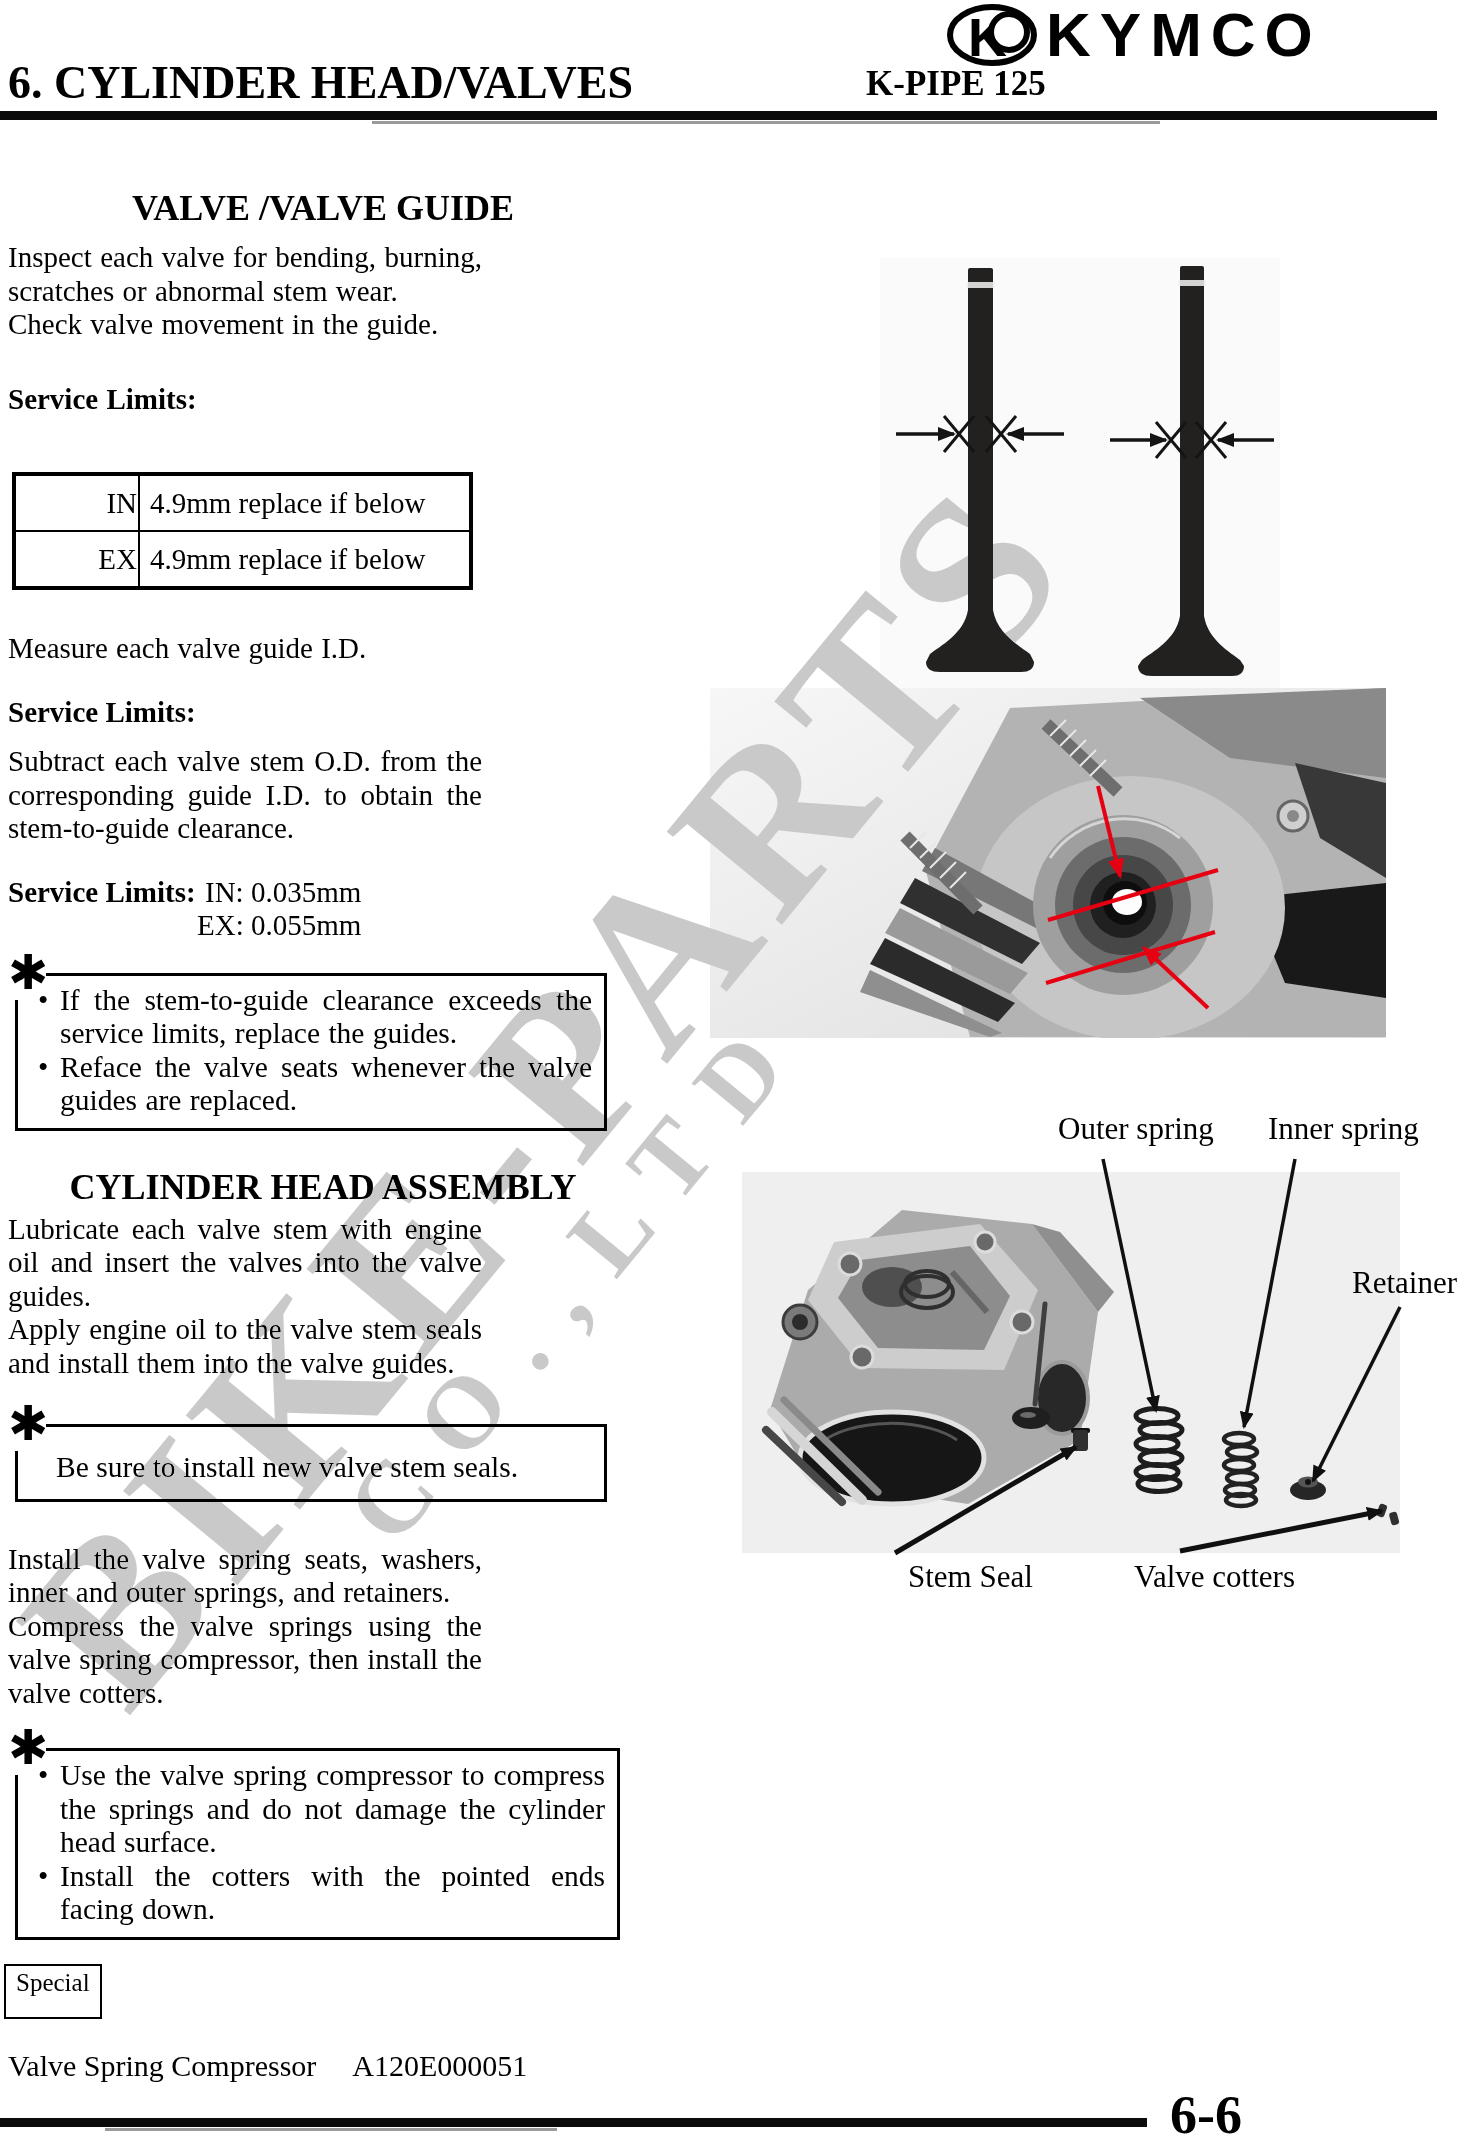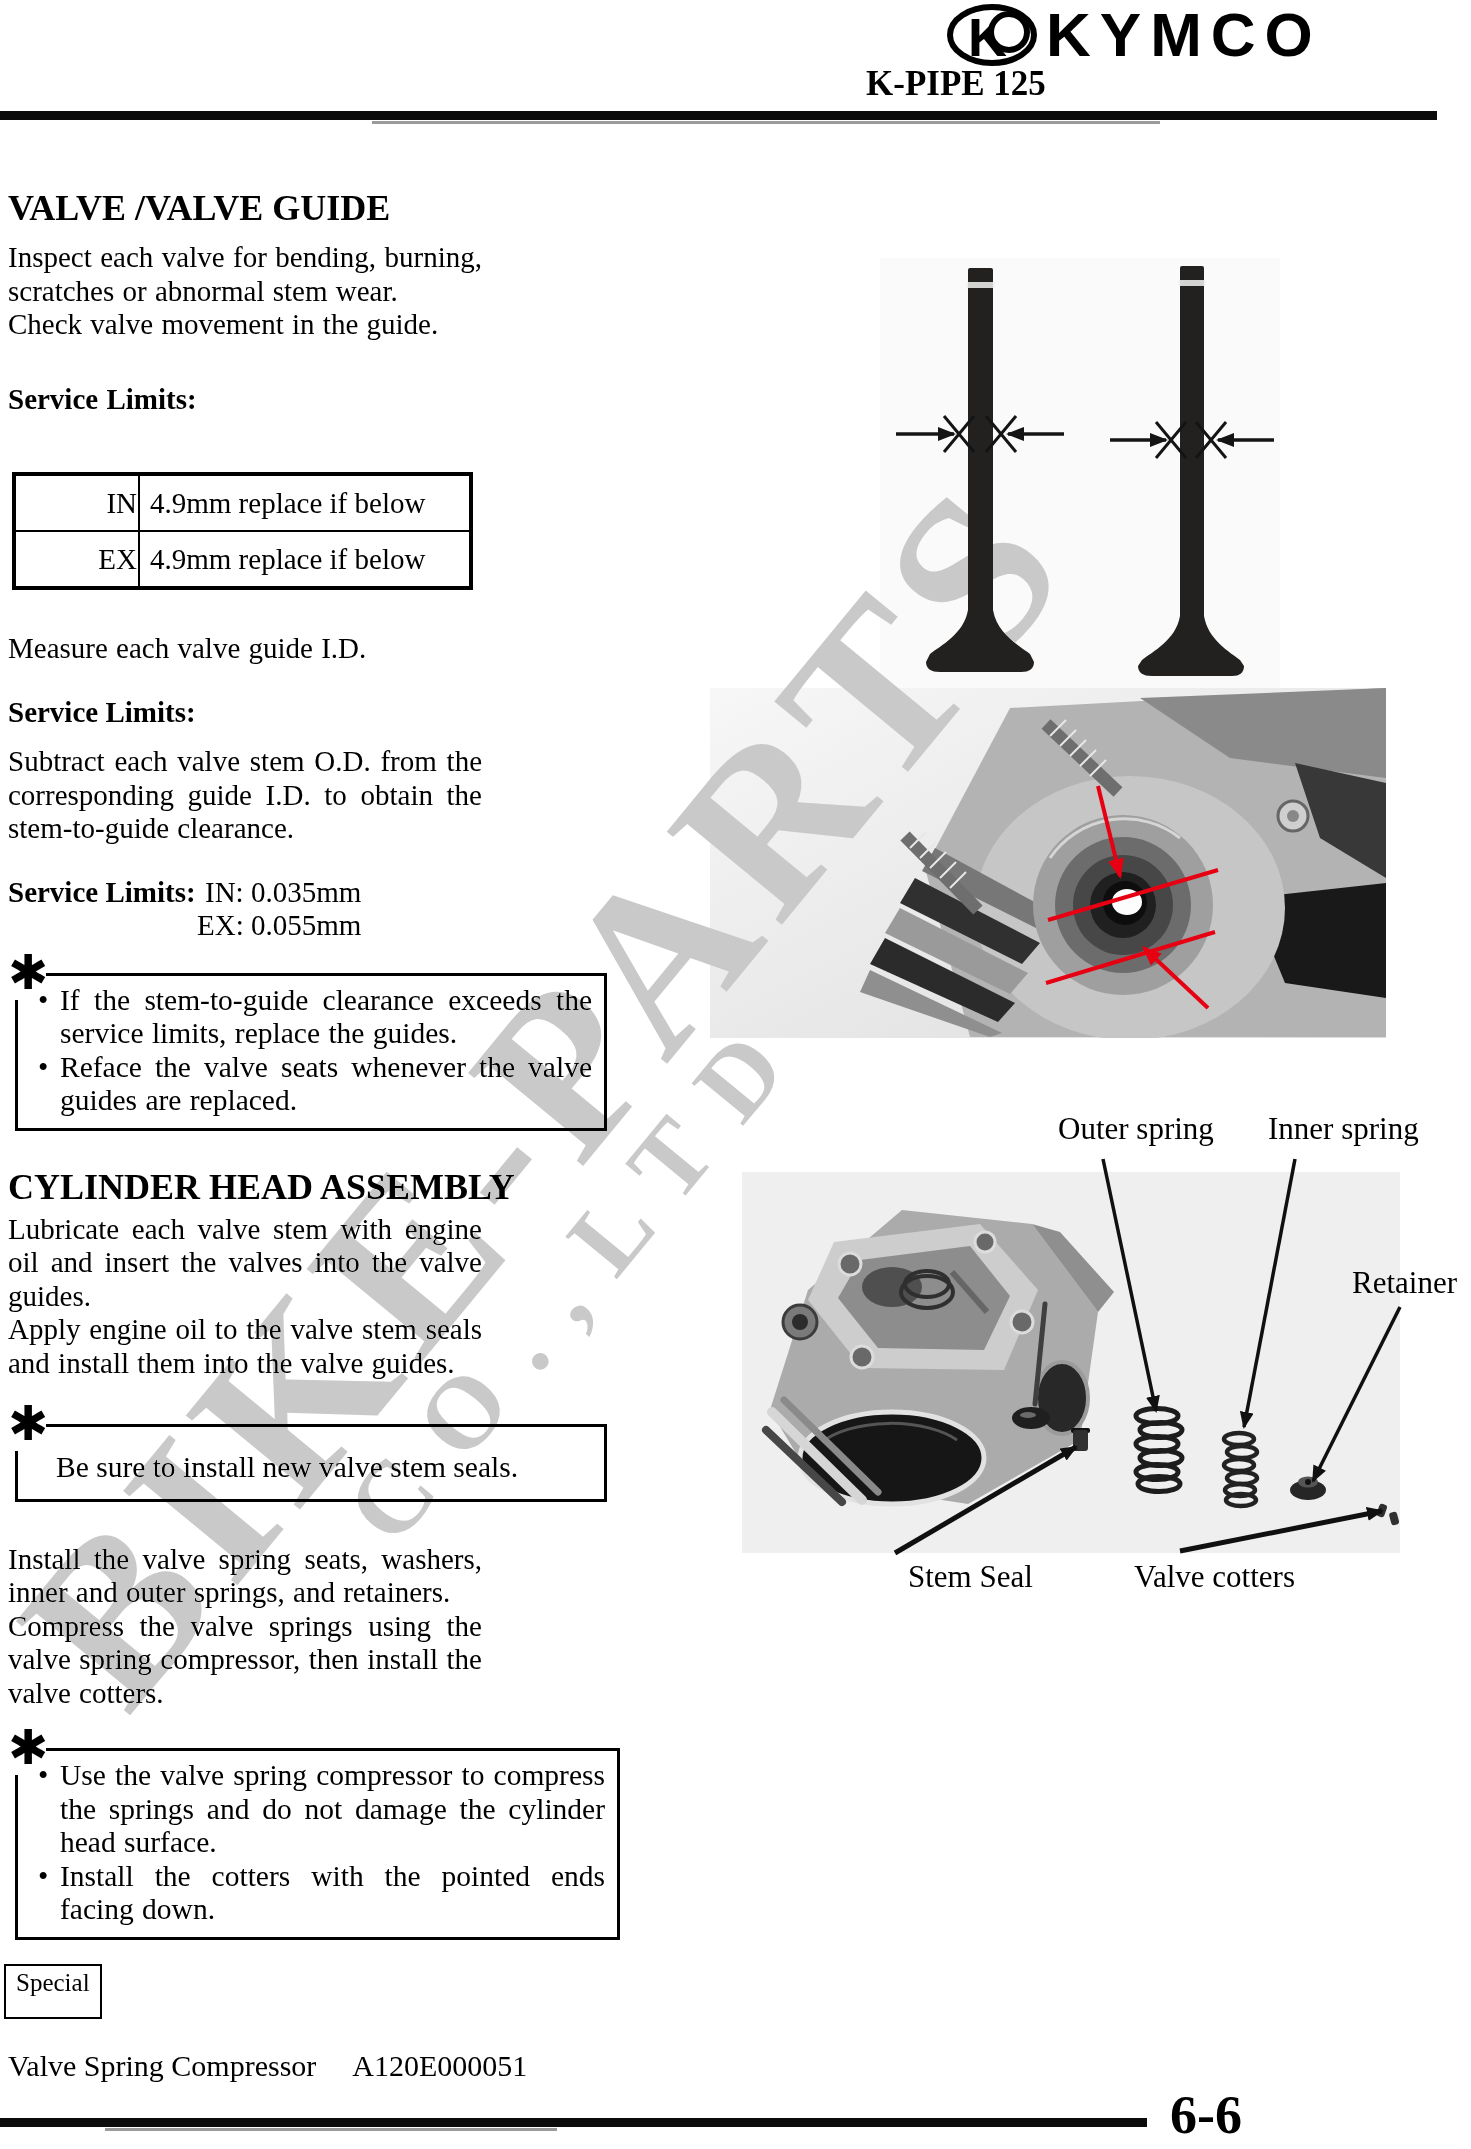--- a/index.html
+++ b/index.html
@@ -8,21 +8,21 @@
 
   
   .chapter-title{position:absolute;left:8px;top:56px;font-size:46px;font-weight:bold;white-space:nowrap;}
   .logo-svg{position:absolute;left:946px;top:4px;}
   .model-name{position:absolute;left:866px;top:64px;font-size:35px;font-weight:bold;white-space:nowrap;}
   .rule-top{position:absolute;left:0;top:111px;width:1437px;height:9px;background:#0b0b0b;}
   .rule-top-echo{position:absolute;left:372px;top:121px;width:788px;height:3px;background:#9a9a9a;}
 
   
   .col{position:absolute;left:8px;top:188px;width:630px;}
-  .h2{font-size:36px;font-weight:bold;margin:0;line-height:41px;white-space:nowrap;}
+  .h2{font-size:36px;font-weight:bold;margin:0;line-height:41px;white-space:nowrap;text-align:center;}
   .para{font-size:29px;line-height:33.5px;text-align:justify;width:474px;margin:0;word-spacing:1px;}
   .sl{display:flex;font-size:29px;line-height:33.5px;margin:0;}
   .sl .lbl{font-weight:bold;width:197px;flex:none;}
   .limits{border-collapse:collapse;border:4px solid #000;margin-left:4px;}
   .limits td{border:2.5px solid #000;height:52px;font-size:29px;}
   .limits td.item{width:120px;text-align:right;}
   .limits td.value{width:318px;padding-left:10px;}
 
   .notebox{position:relative;border:3px solid #000;margin-left:7px;}
   .corner-mask{position:absolute;left:-14px;top:-26px;width:42px;height:50px;background:#fff;}
@@ -55,20 +55,21 @@
   .watermark{position:absolute;left:-18px;top:1598px;transform:rotate(-50.5deg);transform-origin:0 0;
              z-index:40;mix-blend-mode:darken;pointer-events:none;color:#c9c9c9;font-weight:bold;white-space:nowrap;}
   .watermark .l1{font-size:226px;letter-spacing:14px;line-height:1;}
   .watermark .l2{font-size:102px;letter-spacing:36px;margin-left:300px;margin-top:-24px;line-height:1;}
 </style>
 </head>
 <body>
 
 <div class="page">
 
+  <div class="chapter-title">6. CYLINDER HEAD/VALVES</div>
 
   <svg class="logo-svg" width="500" height="64" viewBox="0 0 500 64">
     <ellipse cx="46" cy="31" rx="42" ry="28" fill="none" stroke="#000" stroke-width="6"></ellipse>
     <text x="22" y="52" font-family="Liberation Sans, DejaVu Sans, sans-serif" font-size="54" font-weight="bold">K</text>
     <circle cx="63" cy="28" r="18" fill="#fff" stroke="#000" stroke-width="6"></circle>
     <text x="100" y="52" font-family="Liberation Sans, DejaVu Sans, sans-serif" font-size="62" font-weight="bold" letter-spacing="9">KYMCO</text>
   </svg>
 
   <div class="model-name">K-PIPE 125</div>
   <div class="rule-top"></div>

